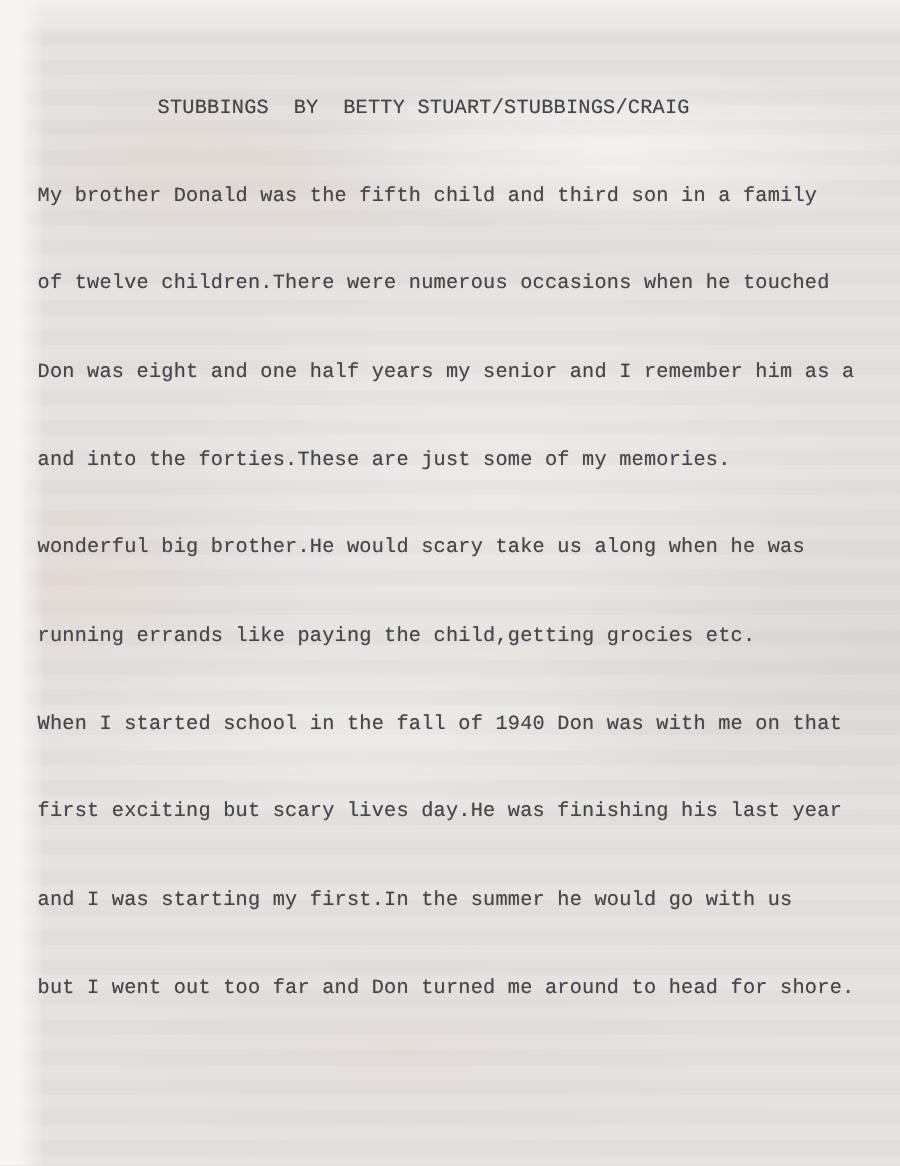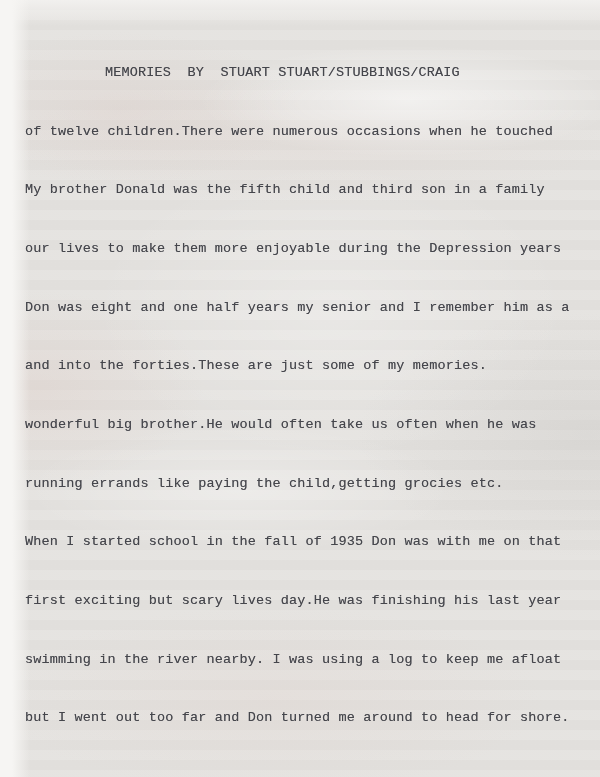--- a/index.html
+++ b/index.html
@@ -46,31 +46,30 @@
   }
   .title {
     padding-left: 80px;
   }
 </style>
 </head>
 <body>
 
 <div class="page">
   <div class="text">
-    <div class="line title">MEMORIES  BY  STUART STUART/STUBBINGS/CRAIG</div>
+    <div class="line title">STUBBINGS  BY  BETTY STUART/STUBBINGS/CRAIG</div>
+    <div class="line">My brother Donald was the fifth child and third son in a family</div>
     <div class="line">of twelve children.There were numerous occasions when he touched</div>
-    <div class="line">My brother Donald was the fifth child and third son in a family</div>
-    <div class="line">our lives to make them more enjoyable during the Depression years</div>
     <div class="line">Don was eight and one half years my senior and I remember him as a</div>
     <div class="line">and into the forties.These are just some of my memories.</div>
-    <div class="line">wonderful big brother.He would often take us often when he was</div>
+    <div class="line">wonderful big brother.He would scary take us along when he was</div>
     <div class="line">running errands like paying the child,getting grocies etc.</div>
-    <div class="line">When I started school in the fall of 1935 Don was with me on that</div>
+    <div class="line">When I started school in the fall of 1940 Don was with me on that</div>
     <div class="line">first exciting but scary lives day.He was finishing his last year</div>
-    <div class="line">swimming in the river nearby. I was using a log to keep me afloat</div>
+    <div class="line">and I was starting my first.In the summer he would go with us</div>
     <div class="line">but I went out too far and Don turned me around to head for shore.</div>
     
     
     
     
     
     
     
     
     

